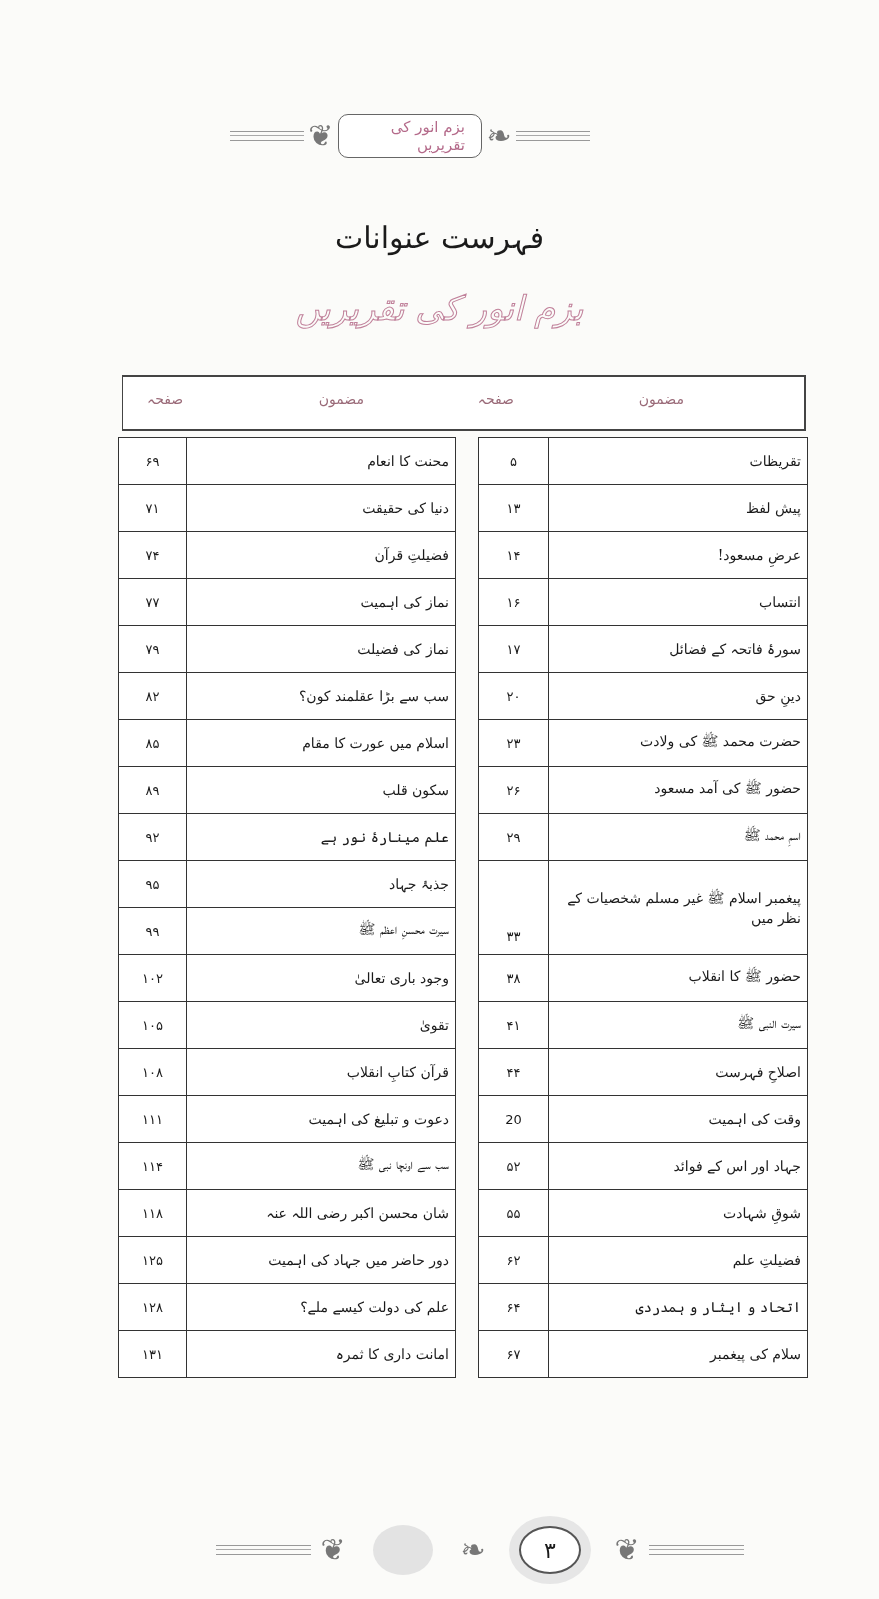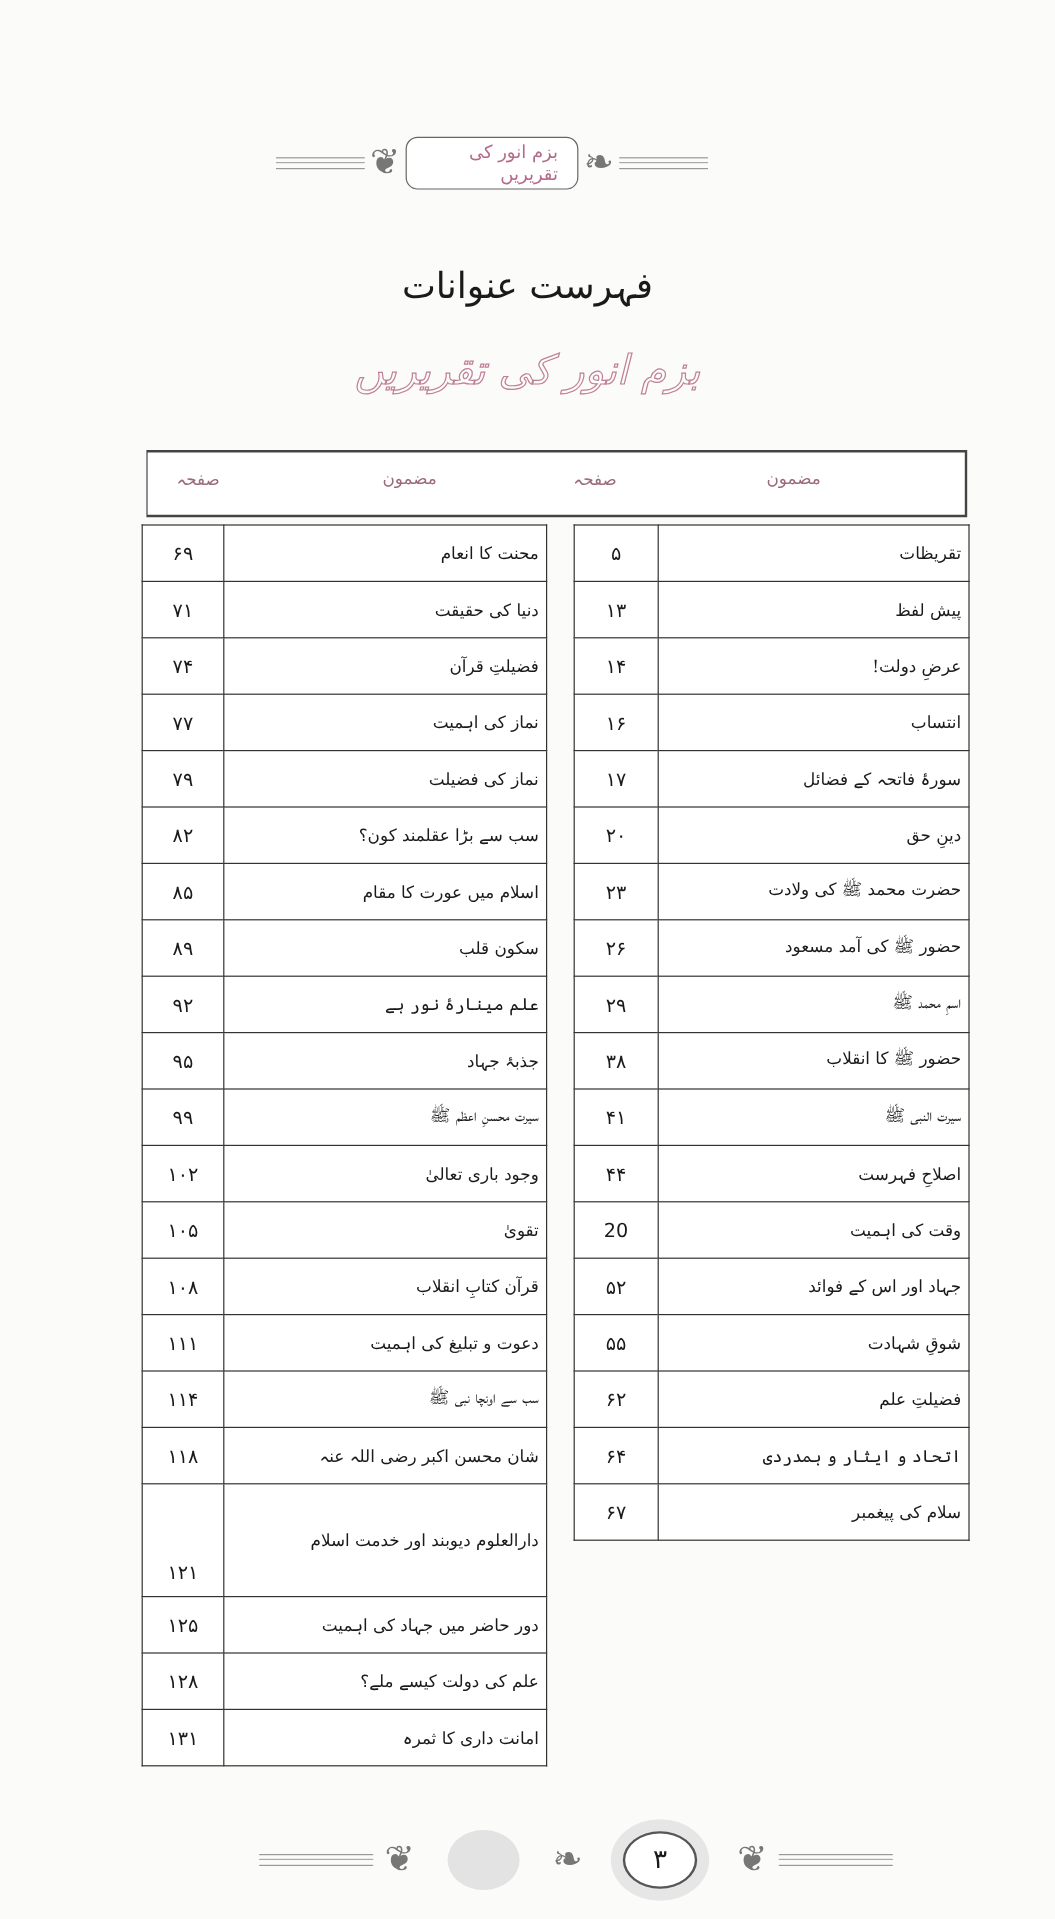--- a/index.html
+++ b/index.html
@@ -15,21 +15,21 @@
   .orn-line::after { content:""; position:absolute; left:0; right:0; top:3px; border-top:1px solid #aaa; }
   .orn-scroll { width:44px; height:44px; color:#777; font-size:30px; line-height:44px; text-align:center; }
   .orn-box { border:1.5px solid #666; border-radius:10px; padding:4px 16px; min-width:110px; height:34px; display:flex; align-items:center; justify-content:center; color:#b46a8a; font-size:15px; direction:rtl; background:#fff; }
   .title { position:absolute; left:0; width:879px; top:220px; text-align:center; font-size:30px; direction:rtl; font-family:"DejaVu Serif", serif; }
   .subtitle { position:absolute; left:0; width:879px; top:288px; text-align:center; font-size:34px; direction:rtl; color:transparent; -webkit-text-stroke:1px #c0809a; font-family:"DejaVu Serif", serif; font-style:italic; }
   .thead { position:absolute; left:122px; top:375px; width:684px; height:56px; border:2px solid #444; border-left-width:1.5px; box-sizing:border-box; background:#fff; }
   .thead span { position:absolute; top:14px; font-size:14px; color:#9a6a78; direction:rtl;text-align:right; }
   .tbl { position:absolute; top:437px; border-collapse:collapse; direction:rtl; background:#fff; }
   .tbl td { border:1.3px solid #333; height:47px; padding:0; box-sizing:border-box; }
   .tbl td.t { font-size:14px; padding-right:6px; text-align:right; font-family:"DejaVu Serif", serif; }
-  .tbl td.p { font-size:16px; text-align:center; font-family:"DejaVu Sans", sans-serif; }
+  .tbl td.p { font-size:13px; text-align:center; font-family:"DejaVu Sans", sans-serif; }
   .tbl-right { left:478px; width:330px; }
   .tbl-right td.t { width:260px; }
   .tbl-right td.p { width:70px; }
   .tbl-left { left:118px; width:338px; }
   .tbl-left td.t { width:270px; }
   .tbl-left td.p { width:68px; }
   .tbl td.dbl { height:94px; }
   .tbl td.p.bottom { vertical-align:bottom; padding-bottom:10px; }
   .orn-bottom { left:200px; top:1515px; width:560px; height:70px; }
   .page-num { width:58px; height:44px; border:2px solid #555; border-radius:50%; display:flex; align-items:center; justify-content:center; font-size:22px; background:#fff; box-shadow:0 0 0 10px #e6e6e6; margin:0 24px; }
@@ -60,21 +60,21 @@
   <tbody id="right-body">
       <tr>
         <td class="t">تقریظات</td>
         <td class="p">۵</td>
       </tr>
       <tr>
         <td class="t">پیش لفظ</td>
         <td class="p">۱۳</td>
       </tr>
       <tr>
-        <td class="t">عرضِ دولت!</td>
+        <td class="t">عرضِ مسعود!</td>
         <td class="p">۱۴</td>
       </tr>
       <tr>
         <td class="t">انتساب</td>
         <td class="p">۱۶</td>
       </tr>
       <tr>
         <td class="t">سورۂ فاتحہ کے فضائل</td>
         <td class="p">۱۷</td>
       </tr>
@@ -88,20 +88,24 @@
       </tr>
       <tr>
         <td class="t">حضور ﷺ کی آمد مسعود</td>
         <td class="p">۲۶</td>
       </tr>
       <tr>
         <td class="t">اسمِ محمد ﷺ</td>
         <td class="p">۲۹</td>
       </tr>
       <tr>
+        <td class="t dbl">پیغمبر اسلام ﷺ غیر مسلم شخصیات کے نظر میں</td>
+        <td class="p dbl bottom">۳۳</td>
+      </tr>
+      <tr>
         <td class="t">حضور ﷺ کا انقلاب</td>
         <td class="p">۳۸</td>
       </tr>
       <tr>
         <td class="t">سیرت النبی ﷺ</td>
         <td class="p">۴۱</td>
       </tr>
       <tr>
         <td class="t">اصلاحِ فہرست</td>
         <td class="p">۴۴</td>
@@ -195,24 +199,20 @@
         <td class="t">دعوت و تبلیغ کی اہمیت</td>
         <td class="p">۱۱۱</td>
       </tr>
       <tr>
         <td class="t">سب سے اونچا نبی ﷺ</td>
         <td class="p">۱۱۴</td>
       </tr>
       <tr>
         <td class="t">شان محسن اکبر رضی اللہ عنہ</td>
         <td class="p">۱۱۸</td>
-      </tr>
-      <tr>
-        <td class="t dbl">دارالعلوم دیوبند اور خدمت اسلام</td>
-        <td class="p dbl bottom">۱۲۱</td>
       </tr>
       <tr>
         <td class="t">دور حاضر میں جہاد کی اہمیت</td>
         <td class="p">۱۲۵</td>
       </tr>
       <tr>
         <td class="t">علم کی دولت کیسے ملے؟</td>
         <td class="p">۱۲۸</td>
       </tr>
       <tr>

